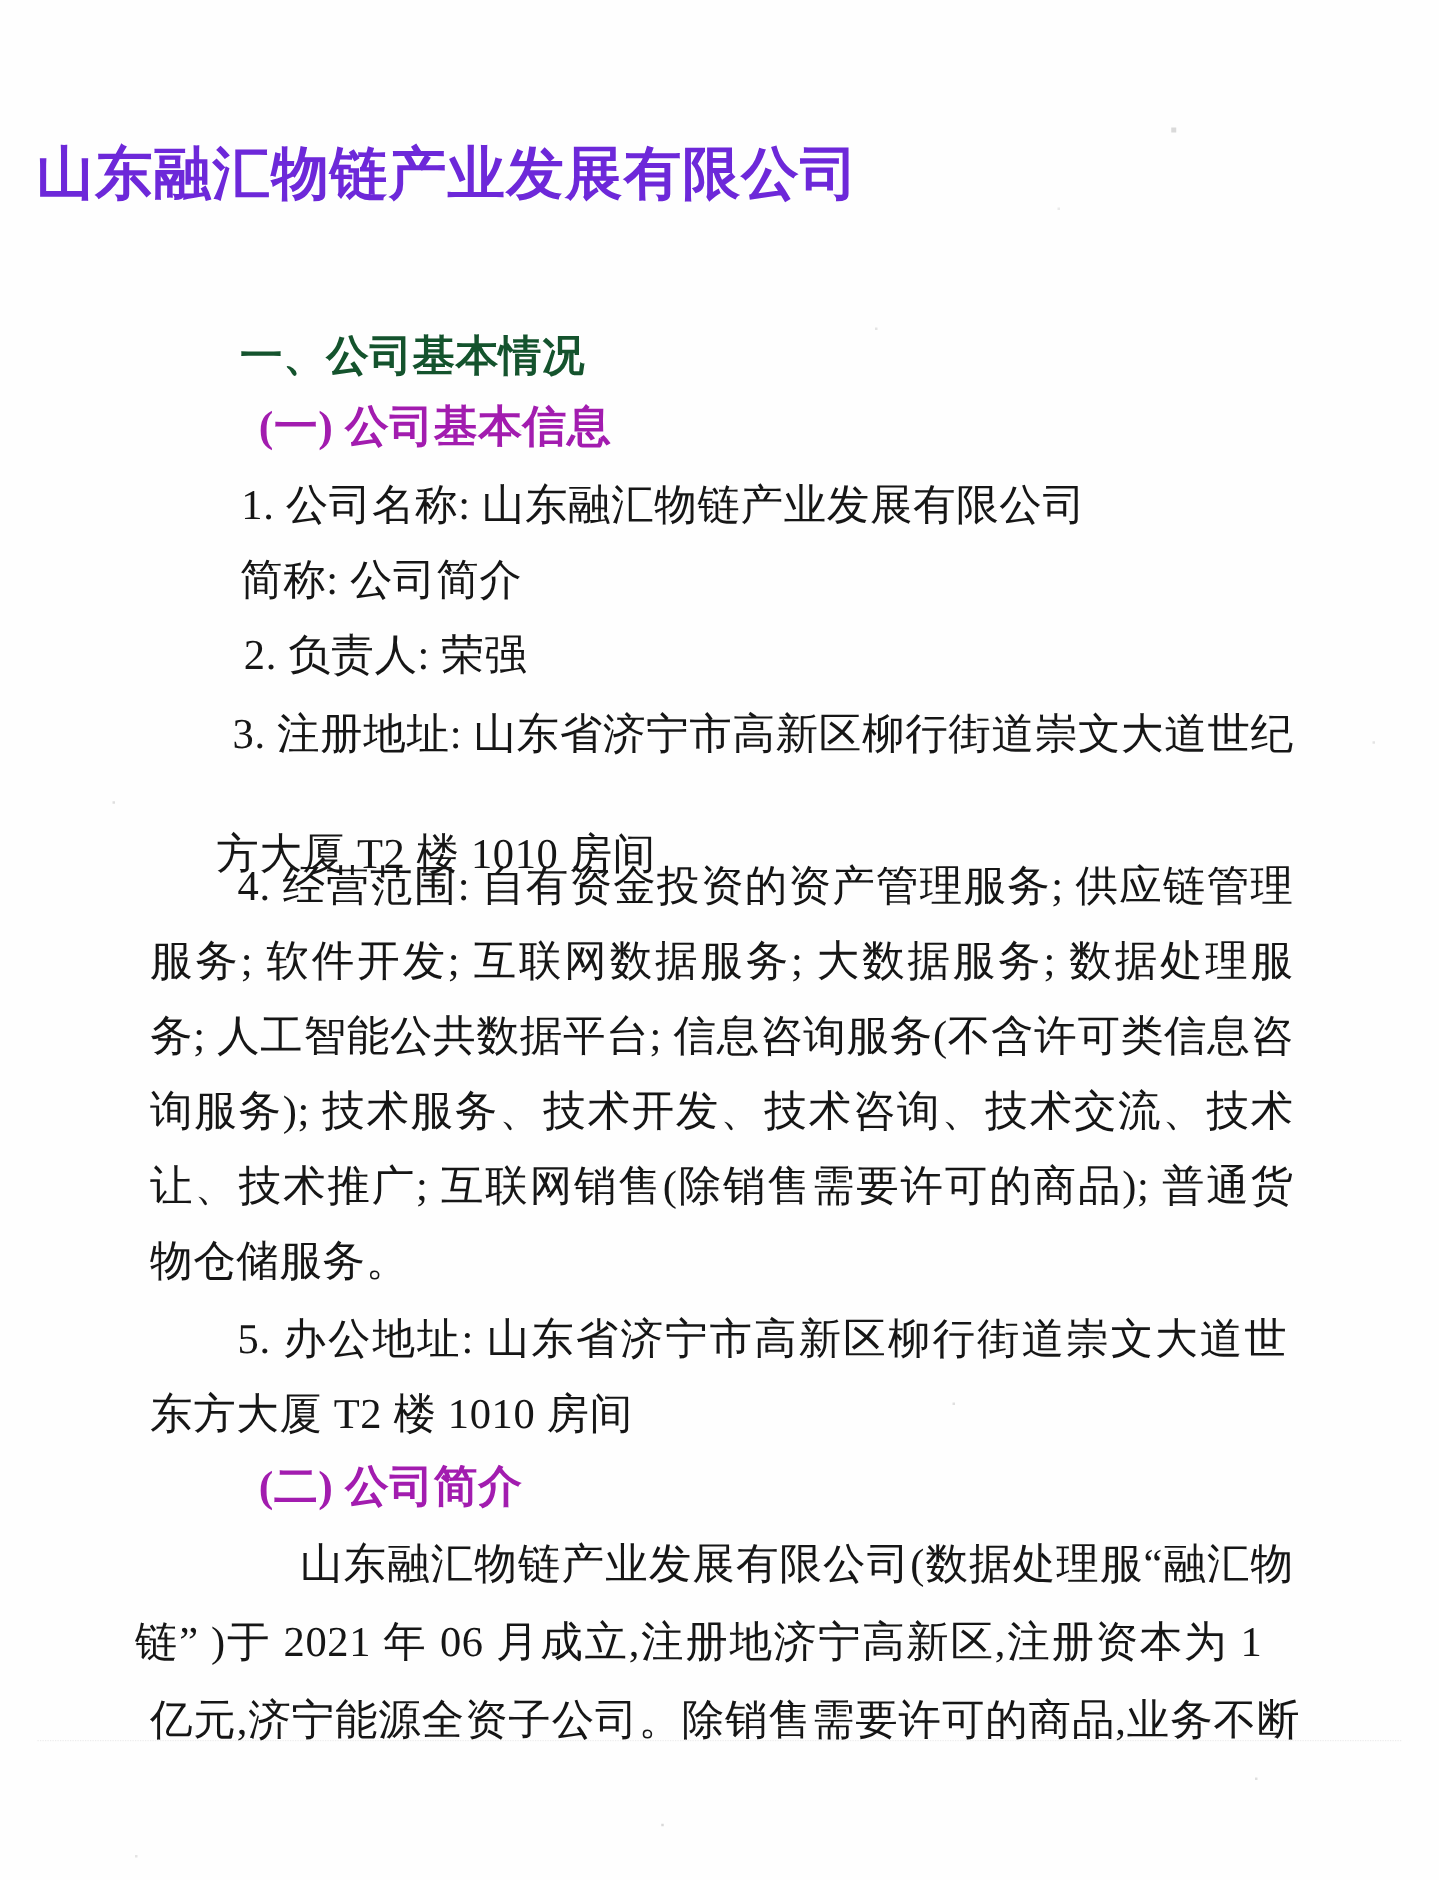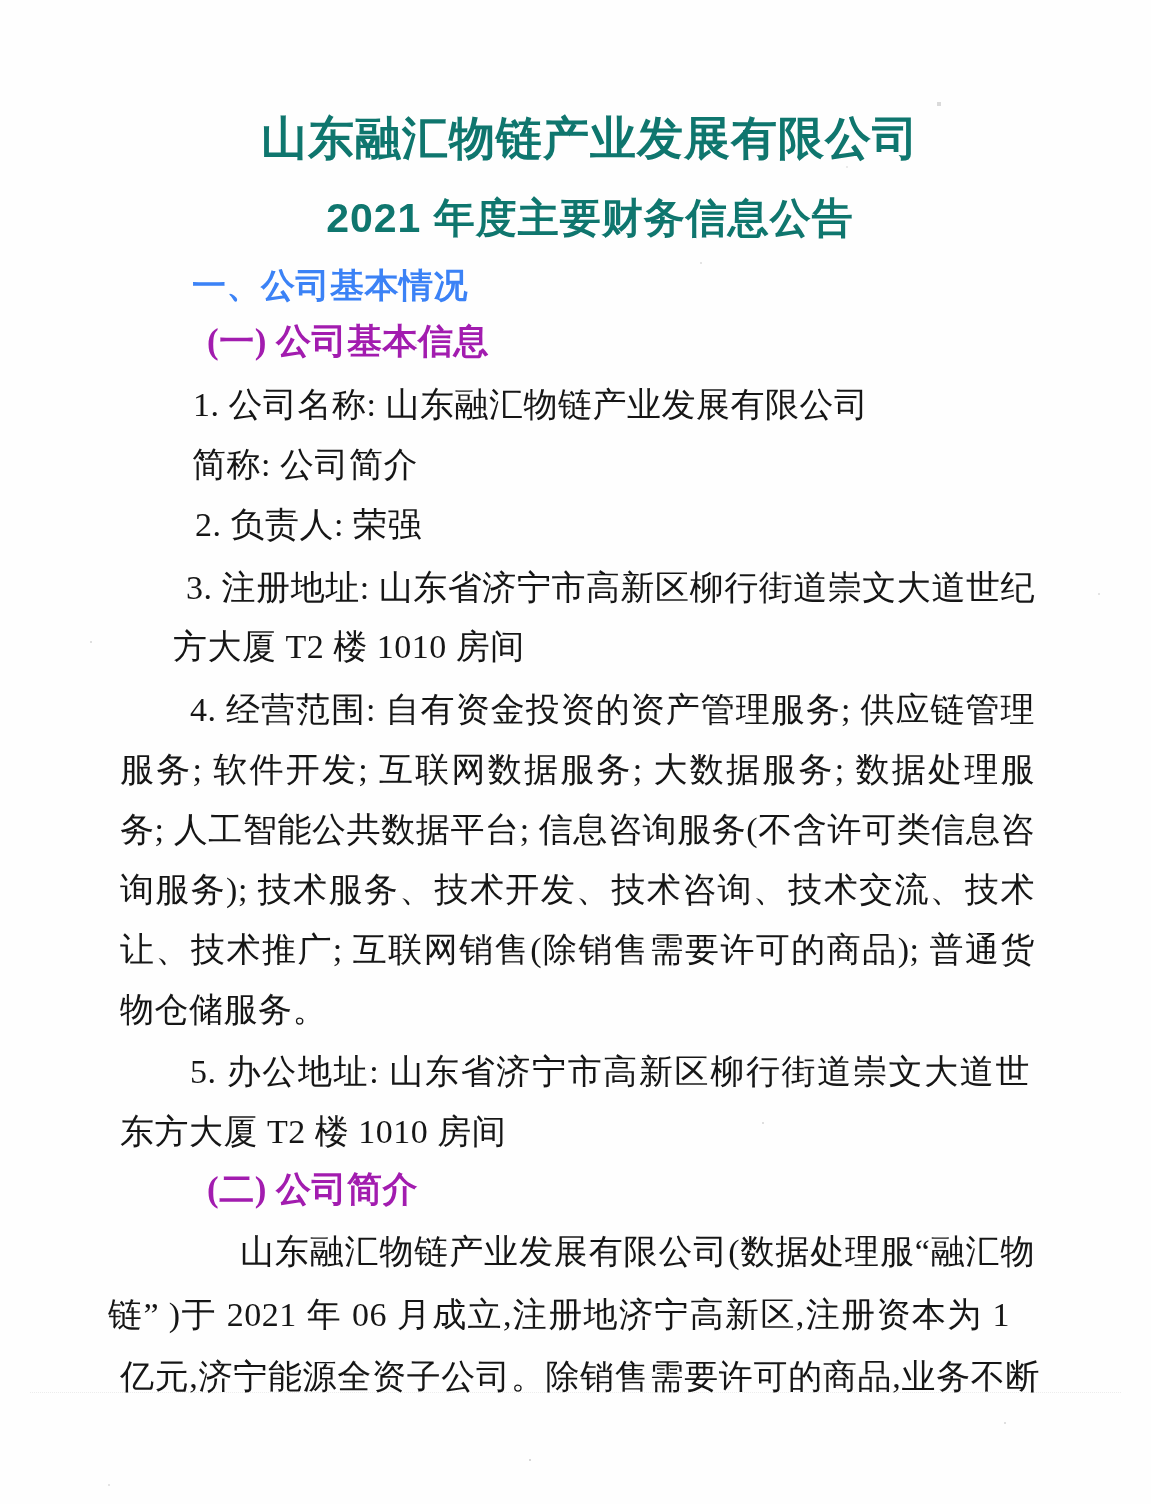--- a/index.html
+++ b/index.html
@@ -14,30 +14,30 @@
   }
   .ln{
     position:absolute;
     height:60px;
     line-height:60px;
     white-space:nowrap;
     letter-spacing:0.5px;
   }
   .ttl{
     left:29px;width:1122px;
-    text-align:center;
+    text-align:left;
     font-family:"Liberation Sans","DejaVu Sans",sans-serif;
-    font-weight:700;color:#0f766e;
+    font-weight:700;color:#6d28d9;
     letter-spacing:1px;
   }
   .t1{top:104px;font-size:46px;height:68px;line-height:68px;}
   .t2{top:186px;font-size:41px;height:64px;line-height:64px;}
   .h1{
     font-family:"Liberation Sans","DejaVu Sans",sans-serif;
-    font-weight:700;font-size:34px;color:#3b82f6;
+    font-weight:700;font-size:34px;color:#14532d;
   }
   .h2{
     font-family:"Liberation Serif","DejaVu Serif",serif;
     font-weight:700;font-size:35px;color:#a21caf;
   }
   .body{font-size:34px;font-weight:400;}
   .fill{
     white-space:normal;
     text-align:justify;
     text-align-last:justify;
@@ -65,31 +65,30 @@
 </style>
 </head>
 <body>
 
 <div class="page">
 
   <div class="specks"></div>
   <div class="streak"></div>
 
   <div class="ln ttl t1">山东融汇物链产业发展有限公司</div>
-  <div class="ln ttl t2">2021 年度主要财务信息公告</div>
 
   <div class="ln h1" style="top:255px;left:192px;">一、公司基本情况</div>
   <div class="ln h2" style="top:312px;left:207px;">(一) 公司基本信息</div>
 
   <div class="ln body" style="top:375px;left:193px;">1. 公司名称: 山东融汇物链产业发展有限公司</div>
   <div class="ln body" style="top:435px;left:192px;">简称: 公司简介</div>
   <div class="ln body" style="top:495px;left:195px;">2. 负责人: 荣强</div>
 
   <div class="ln body fill" style="top:558px;left:186px;width:849px;">3. 注册地址: 山东省济宁市高新区柳行街道崇文大道世纪东</div>
-  <div class="ln body" style="top:617px;left:173px;text-align:center;">方大厦 T2 楼 1010 房间</div>
+  <div class="ln body" style="top:654px;left:173px;text-align:center;">方大厦 T2 楼 1010 房间</div>
 
   <div class="ln body fill" style="top:680px;left:190px;width:845px;">4. 经营范围: 自有资金投资的资产管理服务; 供应链管理</div>
   <div class="ln body fill" style="top:740px;left:120px;width:915px;">服务; 软件开发; 互联网数据服务; 大数据服务; 数据处理服</div>
   <div class="ln body fill" style="top:800px;left:120px;width:915px;">务; 人工智能公共数据平台; 信息咨询服务(不含许可类信息咨</div>
   <div class="ln body fill" style="top:860px;left:120px;width:915px;">询服务); 技术服务、技术开发、技术咨询、技术交流、技术转</div>
   <div class="ln body" style="top:980px;left:120px;">物仓储服务。</div>
   <div class="ln body fill" style="top:920px;left:120px;width:915px;">让、技术推广; 互联网销售(除销售需要许可的商品); 普通货</div>
 
   <div class="ln body fill" style="top:1042px;left:190px;width:840px;">5. 办公地址: 山东省济宁市高新区柳行街道崇文大道世纪</div>
   <div class="ln body" style="top:1102px;left:120px;">东方大厦 T2 楼 1010 房间</div>

